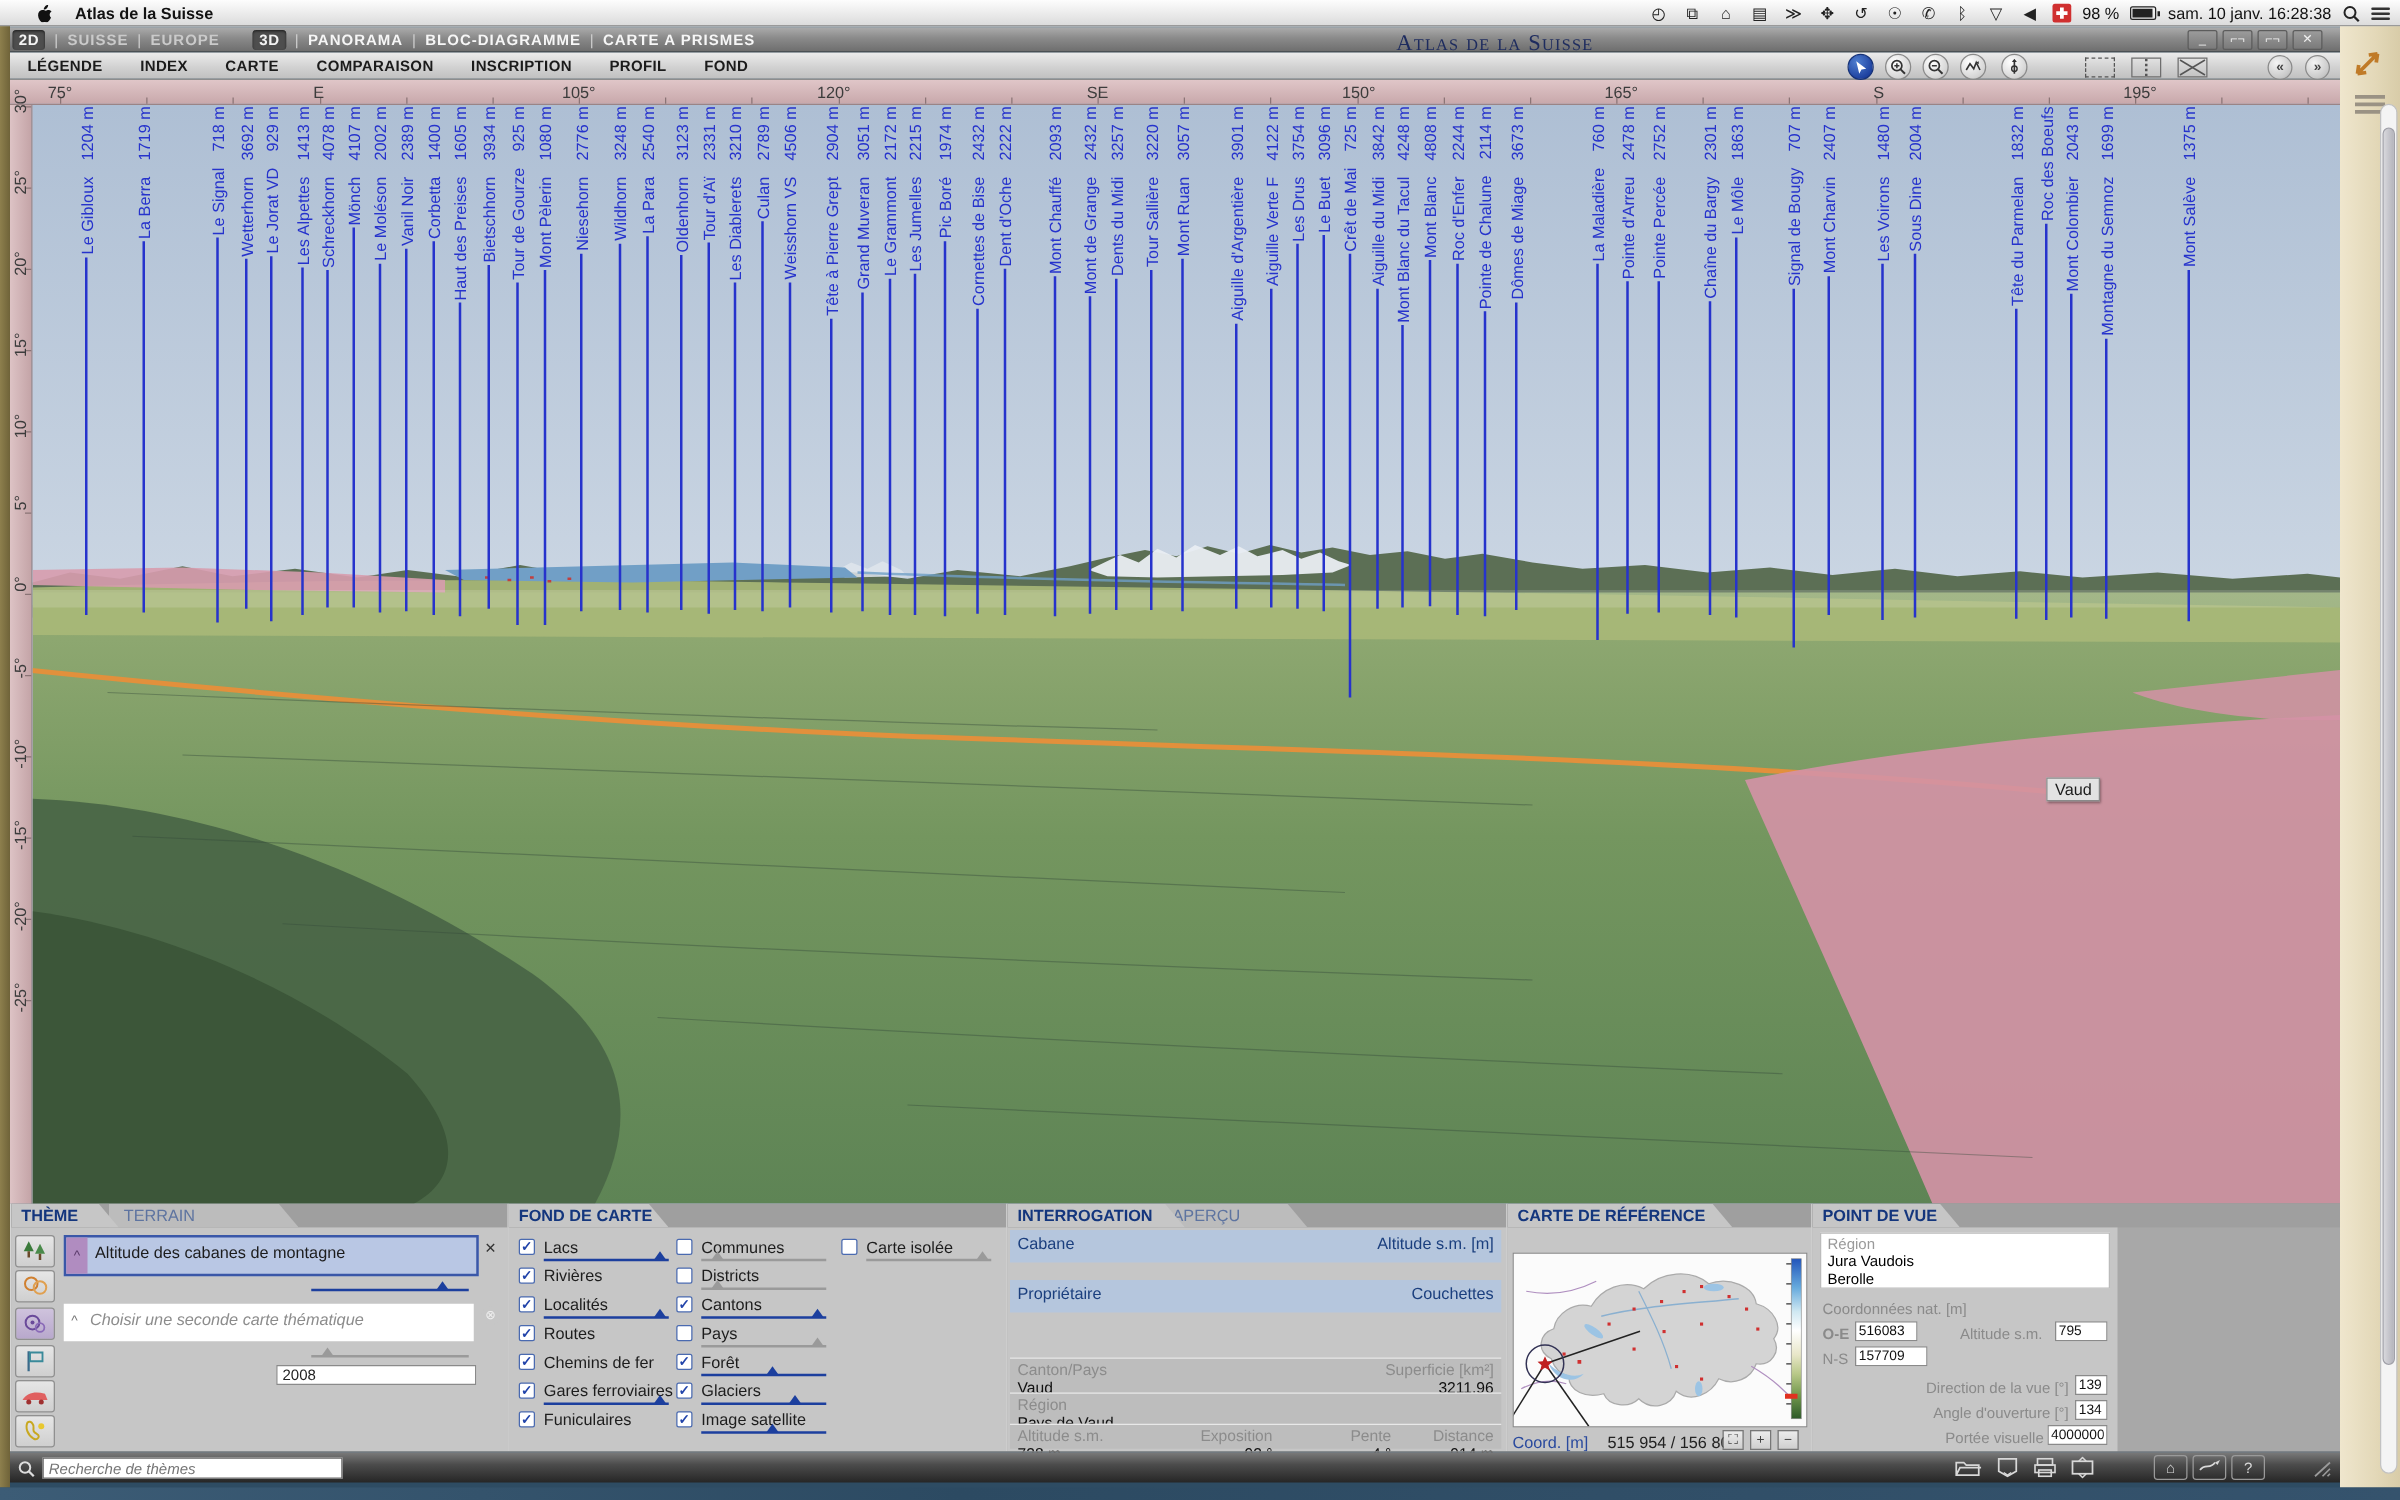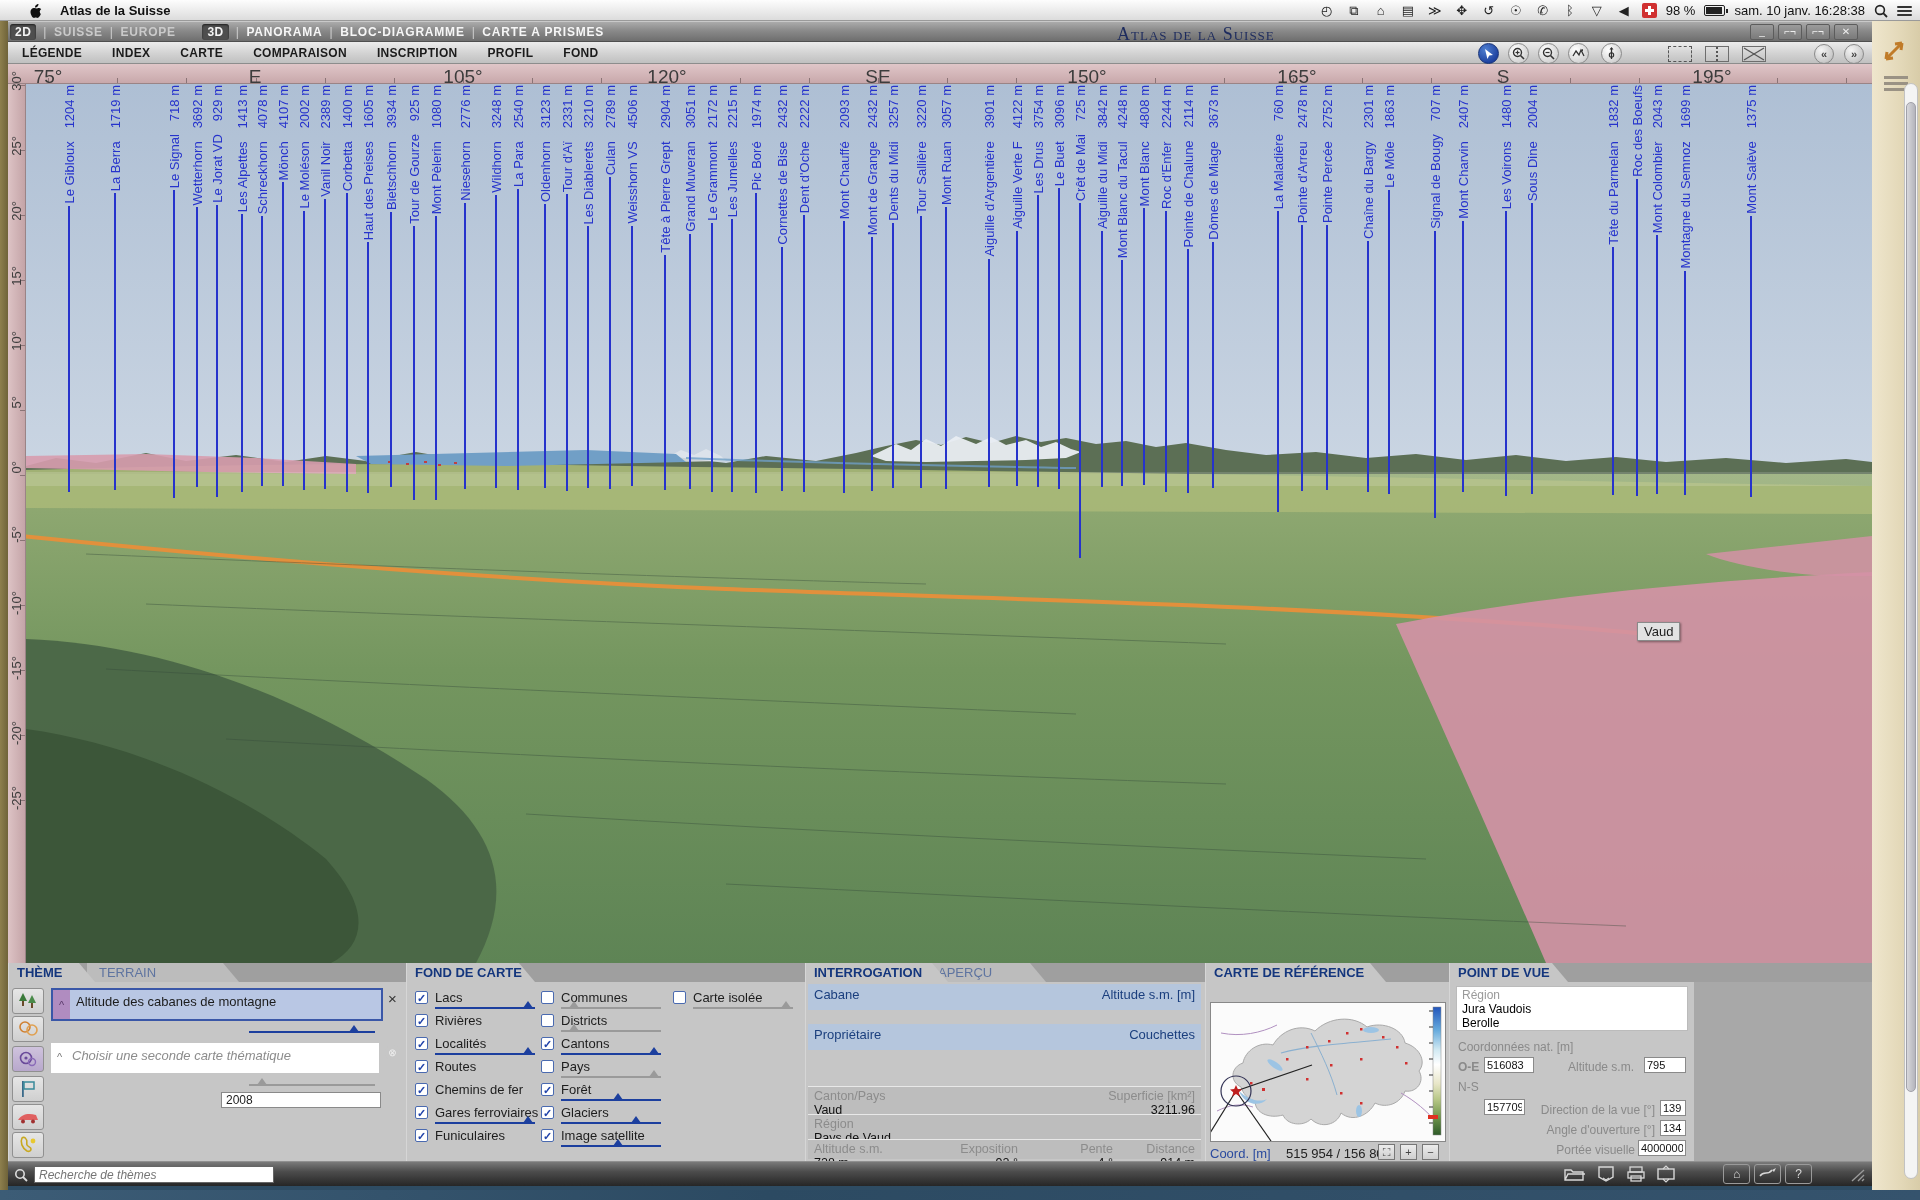--- a/index.html
+++ b/index.html
@@ -38,21 +38,21 @@
   #menurow{position:absolute;left:8px;top:42px;width:1864px;height:22px;background:linear-gradient(#ececec,#d2d2d2 55%,#c0c0c0);border-bottom:1px solid #8d8d8d;}
   #menuitems{position:absolute;left:14px;top:4px;display:flex;gap:30px;font-size:12px;font-weight:bold;color:#1b1b1b;letter-spacing:.3px;}
   .tool-round{position:absolute;top:1px;width:21px;height:21px;border-radius:50%;background:radial-gradient(circle at 35% 30%,#ffffff,#d5d5d5 70%,#b8b8b8);border:1px solid #8a8a8a;display:flex;align-items:center;justify-content:center;}
   .tool-round.active{background:radial-gradient(circle at 35% 30%,#4f7fd0,#1c3f9e 75%);border-color:#163277;}
   .tool-box{position:absolute;top:4px;width:24px;height:16px;border:1px solid #6e6e6e;background:transparent;}
   .tool-nav{position:absolute;top:2px;width:20px;height:20px;border-radius:50%;background:radial-gradient(circle at 35% 30%,#f4f4f4,#c9c9c9 70%,#a8a8a8);border:1px solid #8a8a8a;color:#444;font-size:11px;font-weight:bold;text-align:center;line-height:18px;}
 
   
   #panorama{position:absolute;left:8px;top:64px;width:1864px;height:899px;background:#b6c4d6;}
   #hruler{position:absolute;left:0;top:0;width:1864px;height:20px;background:linear-gradient(#e0c6c8,#c8a8ab);border-bottom:1px solid #9a8486;}
-  .htick-label{position:absolute;top:2px;font-size:19px;color:#3c3c3c;transform:translateX(-50%);}
+  .htick-label{position:absolute;top:2px;font-size:13px;color:#3c3c3c;transform:translateX(-50%);}
   .htick{position:absolute;bottom:0;width:1px;height:5px;background:#8a7476;}
   #vruler{position:absolute;left:0;top:20px;width:18px;height:879px;background:linear-gradient(90deg,#ddc3c5,#c4a4a7);border-right:1px solid #9a8486;}
   .vtick-label{position:absolute;left:1px;writing-mode:vertical-rl;transform:rotate(180deg);font-size:13px;color:#3c3c3c;}
   .vtick{position:absolute;right:0;width:5px;height:1px;background:#8a7476;}
   #view{position:absolute;left:18px;top:20px;width:1846px;height:879px;overflow:hidden;}
   #terrain{position:absolute;left:0;top:0;}
   #peaks{position:absolute;left:0;top:0;width:1846px;height:879px;}
   .peak{position:absolute;width:16px;display:flex;flex-direction:column;align-items:center;}
   .peak-text{writing-mode:vertical-rl;transform:rotate(180deg);font-size:13px;line-height:15px;color:#2633cc;white-space:nowrap;}
   .peak-line{width:2px;background:#2633cc;flex:1 0 auto;margin-top:2px;}
@@ -904,21 +904,21 @@
           <span class="lab">Région</span><br>
           <span>Jura Vaudois</span><br>
           <span>Berolle</span>
         </div>
         <span class="pov-lab" style="left:8px;top:58px;">Coordonnées nat. [m]</span>
         <span class="pov-lab" style="left:8px;top:78px;font-weight:bold;">O-E</span>
         <input class="pov-in" style="left: 34px; top: 75px; width: 50px;" value="516083">
         <span class="pov-lab" style="left:118px;top:78px;">Altitude s.m.</span>
         <input class="pov-in" style="left: 194px; top: 75px; width: 42px;" value="795">
         <span class="pov-lab" style="left:8px;top:98px;">N-S</span>
-        <input class="pov-in" style="left: 34px; top: 95px; width: 41px; margin-top: 22px;" value="157709">
+        <input class="pov-in" style="left: 34px; top: 95px; width: 58px;" value="157709">
         <span class="pov-lab" style="left:80px;top:121px;width:125px;text-align:right;">Direction de la vue [°]</span>
         <input class="pov-in" style="left: 210px; top: 118px; width: 26px;" value="139">
         <span class="pov-lab" style="left:80px;top:141px;width:125px;text-align:right;">Angle d'ouverture [°]</span>
         <input class="pov-in" style="left: 210px; top: 138px; width: 26px;" value="134">
         <span class="pov-lab" style="left:80px;top:161px;width:105px;text-align:right;">Portée visuelle</span>
         <input class="pov-in" style="left: 188px; top: 158px; width: 48px;" value="4000000">
       </div>
     </section>
   </div>
 

